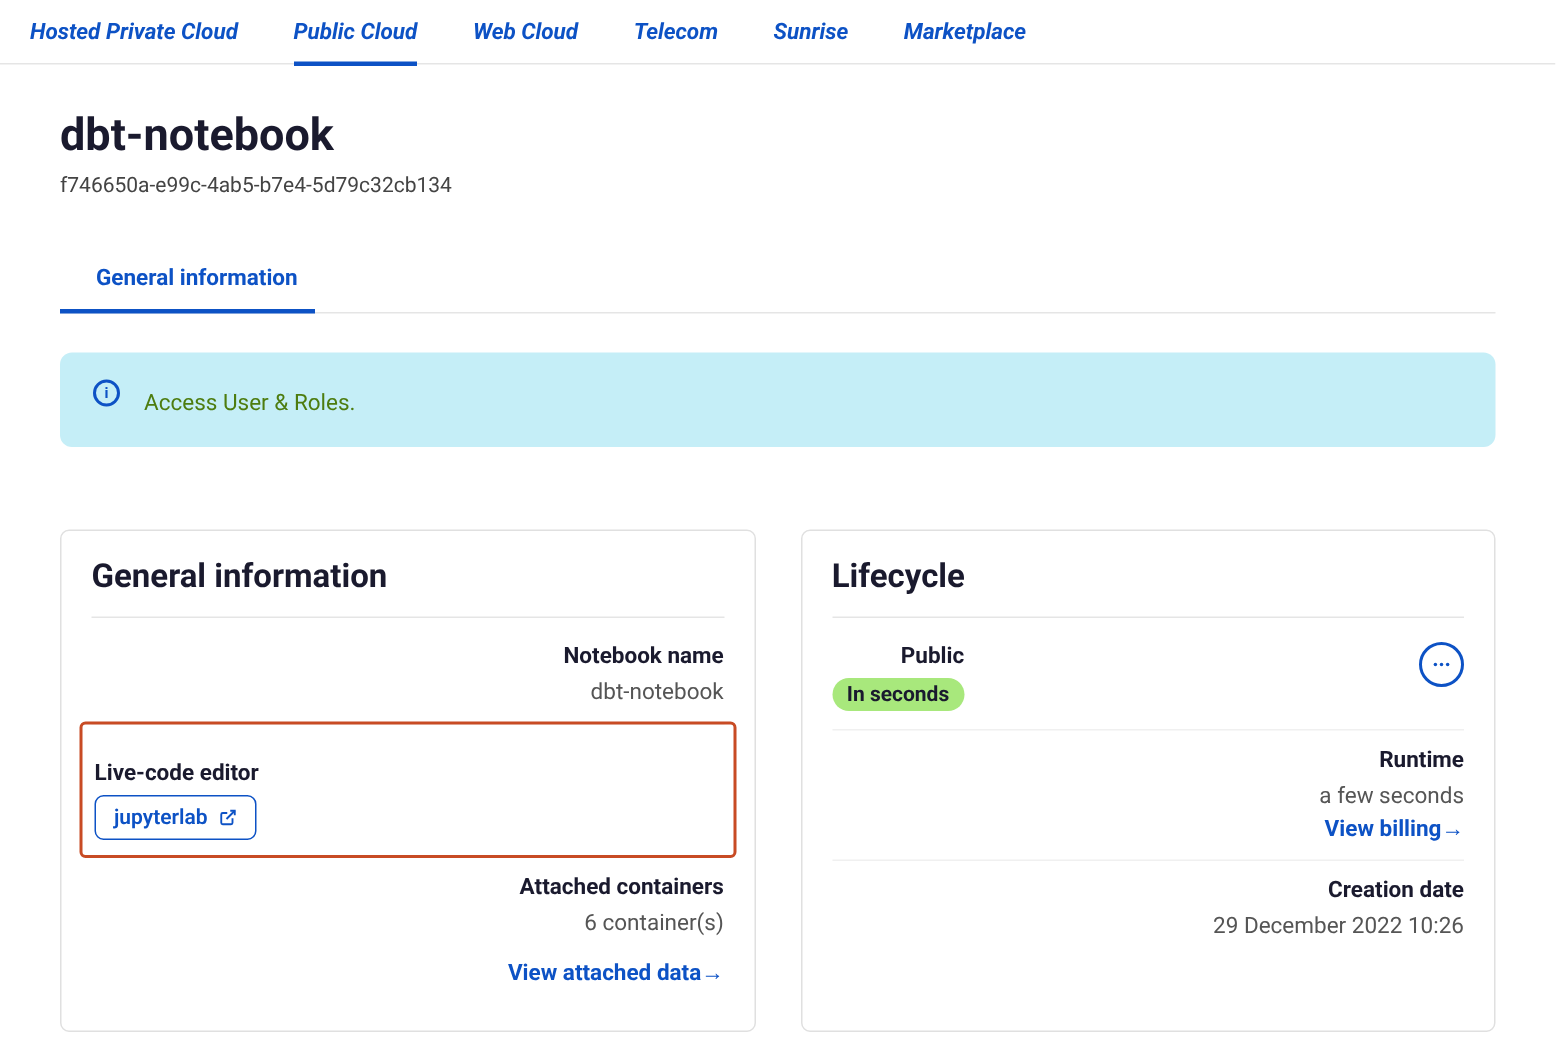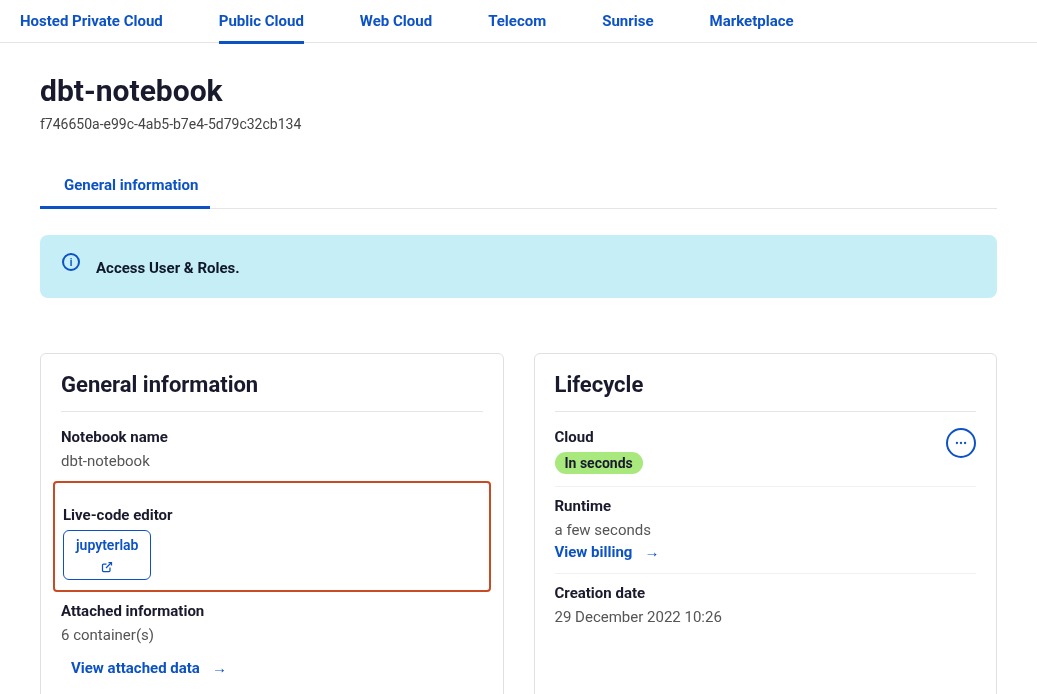--- a/index.html
+++ b/index.html
@@ -4,23 +4,24 @@
 <style>
   * { box-sizing: border-box; margin: 0; padding: 0; }
   body {
     font-family: -apple-system, BlinkMacSystemFont, "Segoe UI", Roboto, sans-serif;
     background: #fff;
     color: #1a1a2e;
     font-size: 14px;
   }
   .top-nav {
     display: flex;
-    gap: 56px;
+    gap: 37px;
     padding: 12px 20px;
     border-bottom: 1px solid #e5e5e5;
+    font-style: italic;
   }
   .top-nav-item {
     color: #0d52c5;
     font-weight: 700;
     font-size: 15px;
     cursor: pointer;
     position: relative;
   }
   .top-nav-item.active::after {
     content: "";
@@ -86,22 +87,22 @@
     font-size: 10px;
     font-weight: 700;
     flex-shrink: 0;
   }
   .banner-text {
     color: #1a1a2e;
     font-size: 15px;
     line-height: 1.5;
   }
   .banner-link {
-    color: #0f172a;
-    font-weight: 700;
+    color: #4d7c0f;
+    font-weight: 400;
     display: block;
     margin-top: 4px;
     cursor: pointer;
   }
   .cards {
     display: flex;
     gap: 30px;
     margin-top: 55px;
   }
   .card {
@@ -115,20 +116,21 @@
     font-weight: 700;
     color: #1a1a2e;
     padding-bottom: 14px;
     border-bottom: 1px solid #e5e5e5;
     margin-bottom: 16px;
   }
   .section {
     padding-bottom: 12px;
     margin-bottom: 10px;
     border-bottom: 1px solid #f0f0f0;
+    text-align: right;
   }
   .section:last-child {
     border-bottom: none;
     margin-bottom: 0;
   }
   .section-label {
     font-weight: 700;
     color: #1a1a2e;
     margin-bottom: 6px;
     font-size: 15px;
@@ -147,38 +149,37 @@
     display: inline-flex;
     align-items: center;
     gap: 8px;
     border: 1px solid #0d52c5;
     border-radius: 6px;
     color: #0d52c5;
     font-weight: 600;
     font-size: 14px;
     padding: 6px 12px;
     cursor: pointer;
-    flex-direction: column;
   }
   .editor-button svg { width: 12px; height: 12px; }
   .status-pill {
     background: #a8e87c;
     border-radius: 12px;
     padding: 3px 10px;
     font-weight: 700;
     font-size: 14px;
     color: #1a1a2e;
     display: inline-block;
   }
   .link-arrow {
     color: #0d52c5;
     font-weight: 700;
     display: inline-flex;
     align-items: center;
-    gap: 12px;
+    gap: 0;
     cursor: pointer;
     margin-top: 4px;
     font-size: 15px;
   }
   .lifecycle-header {
     display: flex;
     justify-content: space-between;
     align-items: flex-start;
   }
   .more-button {
@@ -235,38 +236,38 @@
           <span>jupyterlab</span>
           <svg viewBox="0 0 24 24" fill="none" stroke="currentColor" stroke-width="2.5">
             <path d="M18 13v6a2 2 0 0 1-2 2H5a2 2 0 0 1-2-2V8a2 2 0 0 1 2-2h6"></path>
             <polyline points="15 3 21 3 21 9"></polyline>
             <line x1="10" y1="14" x2="21" y2="3"></line>
           </svg>
         </div>
       </div>
 
       <div class="section">
-        <div class="section-label">Attached information</div>
+        <div class="section-label">Attached containers</div>
         <div class="section-value">6 container(s)</div>
         <div style="padding-left: 10px; margin-top: 11px;">
           <div class="link-arrow">
             <span>View attached data</span>
             <span>→</span>
           </div>
         </div>
       </div>
     </div>
 
     <div class="card">
       <div class="card-title">Lifecycle</div>
 
       <div class="section">
         <div class="lifecycle-header">
           <div>
-            <div class="section-label">Cloud</div>
+            <div class="section-label">Public</div>
             <span class="status-pill">In seconds</span>
           </div>
           <div class="more-button">
             <svg width="14" height="14" viewBox="0 0 24 24" fill="currentColor">
               <circle cx="5" cy="12" r="2"></circle>
                 <circle cx="12" cy="12" r="2"></circle>
                 <circle cx="19" cy="12" r="2"></circle>
             </svg>
           </div>
         </div>

